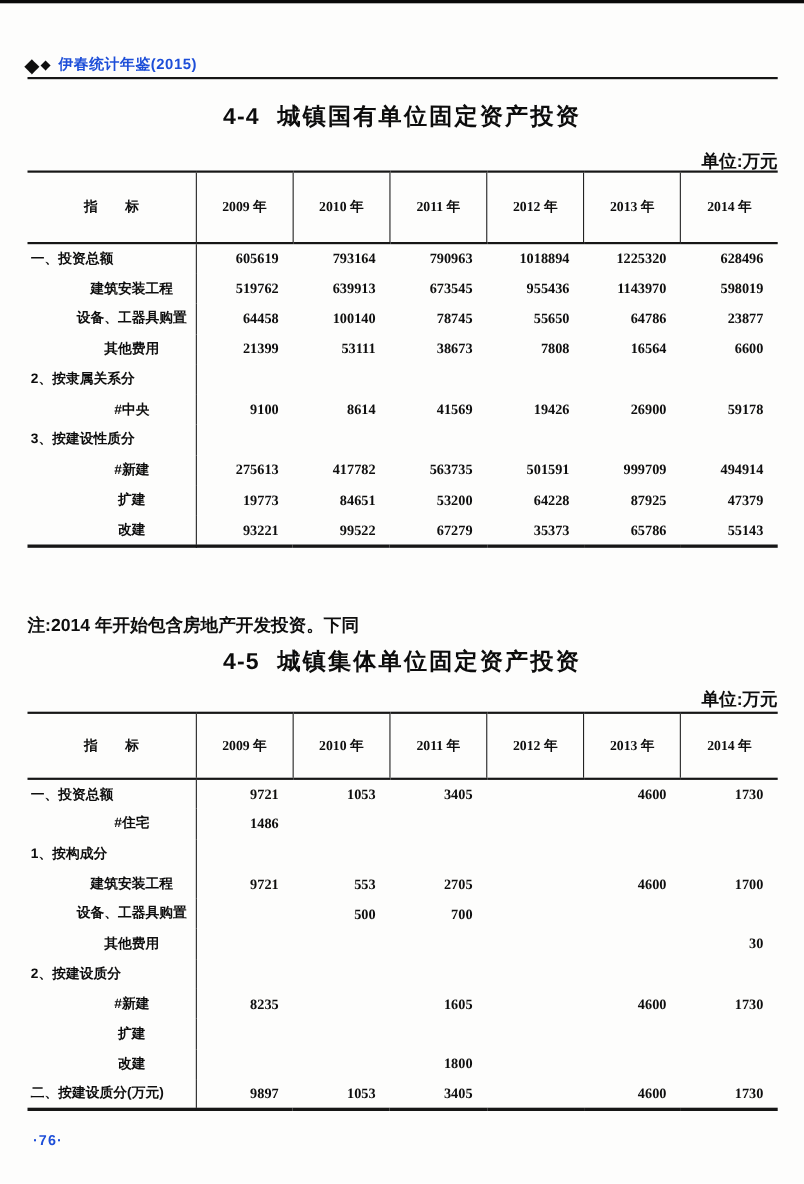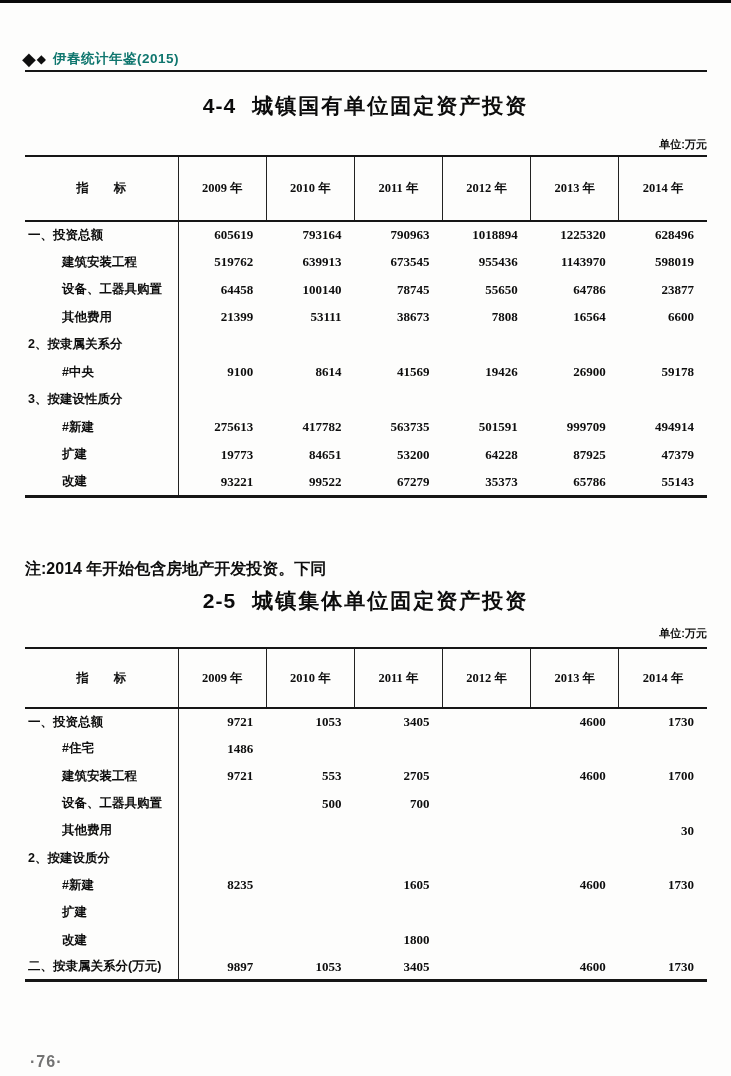--- a/index.html
+++ b/index.html
@@ -11,29 +11,29 @@
     position:relative;
     overflow:hidden;
   }
   .page{position:absolute;inset:0;background:#fdfdfc;}
   .scan-bar-top{position:absolute;left:0;top:0;width:731px;height:3px;background:#0a0a0a;}
 
   
   .page-header{position:absolute;left:22px;top:48px;height:22px;display:flex;align-items:center;}
   .d1{font-size:18px;line-height:18px;color:#0e0e0e;}
   .d2{font-size:12px;line-height:12px;color:#0e0e0e;margin-left:1px;margin-right:7px;}
-  .htitle{font-size:13.5px;font-weight:bold;letter-spacing:0.5px;color:#0f766e;}
+  .htitle{font-size:13.5px;font-weight:bold;letter-spacing:0.5px;color:#1d4ed8;}
   .header-rule{position:absolute;left:25px;top:70px;width:682px;height:2px;background:#161616;}
 
   
   .tbl-title{position:absolute;left:0;width:731px;text-align:center;font-weight:bold;font-size:21px;letter-spacing:1px;color:#0c0c0c;}
   .tbl-title .ttxt{margin-left:16px;letter-spacing:2px;}
   .t1title{top:92px;}
   .t2title{top:587px;}
-  .unit{position:absolute;left:25px;width:682px;text-align:right;font-size:11px;font-weight:bold;color:#0e0e0e;}
+  .unit{position:absolute;left:25px;width:682px;text-align:right;font-size:16px;font-weight:bold;color:#0e0e0e;}
   .u1{top:137px;}
   .u2{top:626px;}
 
   
   table.stat{border-collapse:collapse;table-layout:fixed;position:absolute;left:25px;width:682px;border-bottom:3px solid #161616;}
   .t1pos{top:155px;}
   .t2pos{top:647px;}
   col.c0{width:153px;}
   col.cy{width:88px;}
   th{
@@ -45,29 +45,29 @@
   }
   th:last-child{border-right:none;}
   .t1pos thead tr{height:65px;}
   .t2pos thead tr{height:60px;}
   .t1pos tbody tr{height:27.5px;}
   .t2pos tbody tr{height:27.3px;}
   td{padding:0;vertical-align:middle;font-size:12.5px;color:#0e0e0e;}
   td.lbl{font-weight:bold;white-space:nowrap;}
   td.lbl{border-right:1.5px solid #222;}
   td.ind0{padding-left:3px;}
-  td.ind1{padding-left:37px;}
+  td.ind1{padding-left:37px;text-align:center;}
   td.num{
     text-align:right;padding-right:13px;
     font-family:"Liberation Serif",serif;font-weight:bold;font-size:13px;
     white-space:nowrap;
   }
 
   .note{position:absolute;left:25px;top:559px;font-size:16px;font-weight:bold;color:#0e0e0e;}
-  .page-num{position:absolute;left:30px;top:1029px;font-size:16px;font-weight:bold;letter-spacing:1px;color:#737373;margin-top:24px;}
+  .page-num{position:absolute;left:30px;top:1029px;font-size:13px;font-weight:bold;letter-spacing:1px;color:#1d4ed8;}
 </style>
 </head>
 <body>
 
 <div class="page">
 
   <div class="scan-bar-top"></div>
 
   <div class="page-header">
     <span class="d1">◆</span>
@@ -191,21 +191,21 @@
           <td class="num">67279</td>
           <td class="num">35373</td>
           <td class="num">65786</td>
           <td class="num">55143</td>
         </tr>
       </tbody>
   </table>
   <div class="note">注:2014 年开始包含房地产开发投资。下同</div>
 
   <div class="tbl-title t2title">
-    <span>2-5</span><span class="ttxt">城镇集体单位固定资产投资</span>
+    <span>4-5</span><span class="ttxt">城镇集体单位固定资产投资</span>
   </div>
   <div class="unit u2">单位:万元</div>
 
   <table class="stat t2pos">
     <colgroup>
         <col class="c0">
         <col class="cy">
         <col class="cy">
         <col class="cy">
         <col class="cy">
@@ -236,20 +236,29 @@
         <tr>
           <td class="lbl ind1">#住宅</td>
           <td class="num">1486</td>
           <td class="num"></td>
           <td class="num"></td>
           <td class="num"></td>
           <td class="num"></td>
           <td class="num"></td>
         </tr>
         <tr>
+          <td class="lbl ind0">1、按构成分</td>
+          <td class="num"></td>
+          <td class="num"></td>
+          <td class="num"></td>
+          <td class="num"></td>
+          <td class="num"></td>
+          <td class="num"></td>
+        </tr>
+        <tr>
           <td class="lbl ind1">建筑安装工程</td>
           <td class="num">9721</td>
           <td class="num">553</td>
           <td class="num">2705</td>
           <td class="num"></td>
           <td class="num">4600</td>
           <td class="num">1700</td>
         </tr>
         <tr>
           <td class="lbl ind1">设备、工器具购置</td>
@@ -299,21 +308,21 @@
         <tr>
           <td class="lbl ind1">改建</td>
           <td class="num"></td>
           <td class="num"></td>
           <td class="num">1800</td>
           <td class="num"></td>
           <td class="num"></td>
           <td class="num"></td>
         </tr>
         <tr>
-          <td class="lbl ind0">二、按隶属关系分(万元)</td>
+          <td class="lbl ind0">二、按建设质分(万元)</td>
           <td class="num">9897</td>
           <td class="num">1053</td>
           <td class="num">3405</td>
           <td class="num"></td>
           <td class="num">4600</td>
           <td class="num">1730</td>
         </tr>
       </tbody>
   </table>
 

